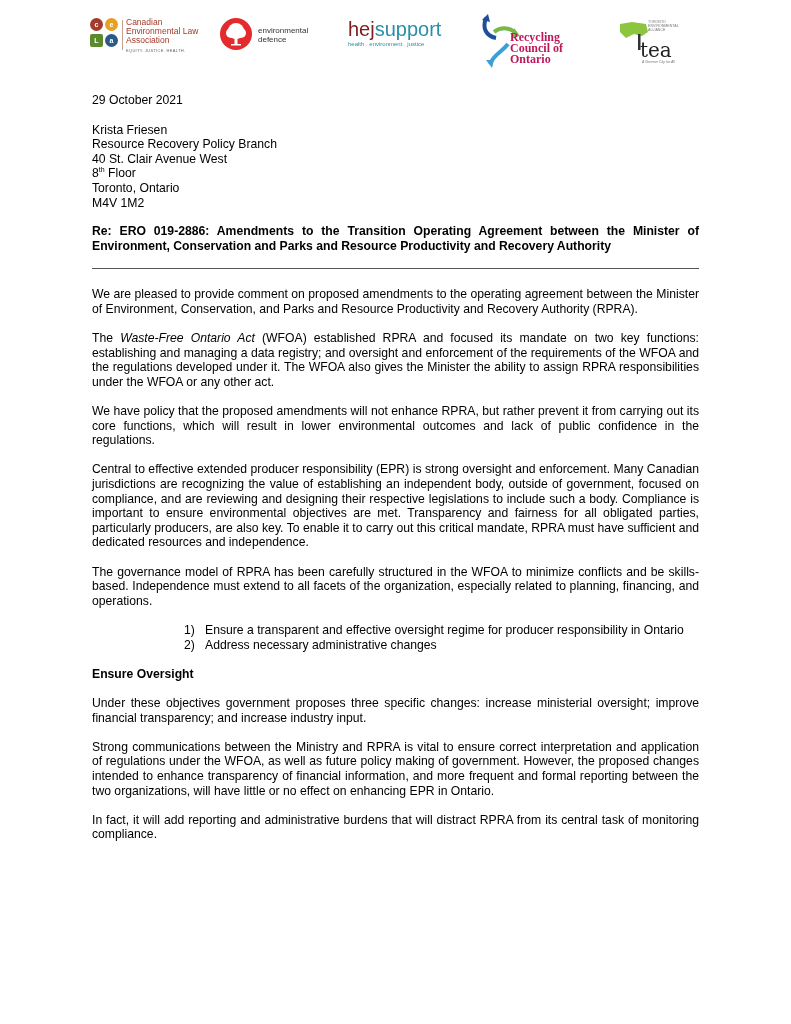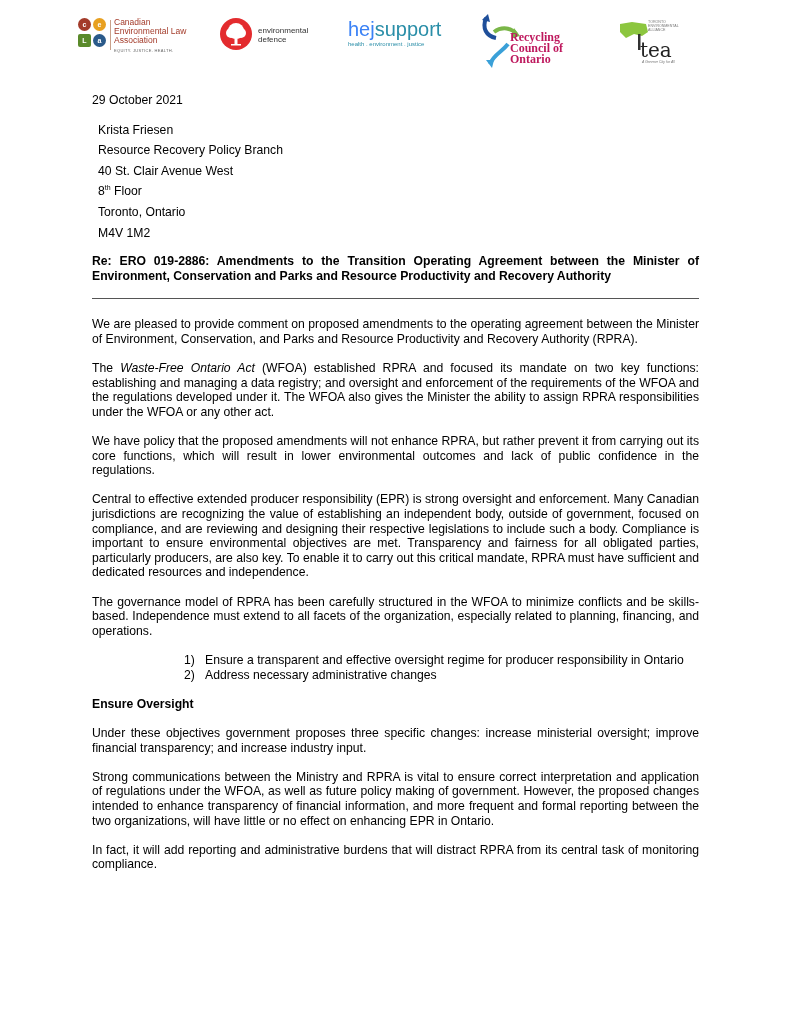--- a/index.html
+++ b/index.html
@@ -1,50 +1,50 @@
 <!DOCTYPE html>
 <html><head>
 <meta charset="utf-8">
 <style>
   html, body { margin: 0; padding: 0; background: #ffffff; }
   body { width: 791px; height: 1024px; position: relative; overflow: hidden;
          font-family: "Liberation Sans", sans-serif; color: #000; }
   .logos { position: absolute; top: 8px; left: 0; width: 791px; height: 60px; }
   .logo { position: absolute; }
   
-  .cela { left: 78px; top: 10px; width: 100px; height: 40px; }
+  .cela { left: 90px; top: 10px; width: 100px; height: 40px; }
   .cela .grid { position: absolute; left: 0; top: 0; width: 30px; height: 34px; }
   .cela .cell { position: absolute; width: 13px; height: 13px; border-radius: 50%;
                font-size: 7px; font-weight: bold; color: #fff; text-align: center; line-height: 13px; }
   .cela .sep { position: absolute; left: 32px; top: 2px; width: 1px; height: 30px; background: #c9a08a; }
   .cela .name { position: absolute; left: 36px; top: 0; font-size: 8.5px; line-height: 9px; color: #a33b2a; white-space: nowrap; }
   .cela .tag { position: absolute; left: 36px; top: 30px; font-size: 4px; color: #666; white-space: nowrap; letter-spacing: 0.3px; }
   
   .ed { left: 220px; top: 10px; width: 100px; height: 36px; }
   .ed .circle { position: absolute; left: 0; top: 0; width: 32px; height: 32px; border-radius: 50%; background: #e32b2e; }
   .ed .name { position: absolute; left: 38px; top: 8px; font-size: 8px; line-height: 9px; color: #333; }
   
   .hej { left: 348px; top: 10px; width: 95px; height: 40px; }
   .hej .main { font-size: 20px; line-height: 22px; color: #2a8ea8; white-space: nowrap; }
-  .hej .main .red { color: #3b82f6; }
+  .hej .main .red { color: #7f1d1d; }
   .hej .sub { font-size: 6px; color: #2a8ea8; white-space: nowrap; margin-top: 1px; }
   
   .rco { left: 480px; top: 6px; width: 90px; height: 56px; }
   .rco .name { position: absolute; left: 30px; top: 18px; font-family: "Liberation Serif", serif;
                font-size: 12px; line-height: 11px; color: #be185d; font-weight: bold; white-space: nowrap; }
   
   .tea { left: 618px; top: 12px; width: 80px; height: 48px; }
   .tea .small { position: absolute; left: 30px; top: 0; font-size: 3.6px; line-height: 4px; color: #777; }
   .tea .word { position: absolute; left: 22px; top: 18px; font-family: "DejaVu Serif", serif; font-size: 20px; color: #222; }
   .tea .motto { position: absolute; left: 24px; top: 40px; font-size: 3.5px; color: #777; white-space: nowrap; font-style: italic; }
 
   .content { position: absolute; left: 92px; top: 93px; width: 607px; font-size: 12.2px; line-height: 14.6px; }
   .date { margin: 0; }
   .address { margin-top: 15px; }
-  .address div { margin: 6px; }
+  .address div { margin: 0; }
   .re { margin-top: 14px; font-weight: bold; text-align: justify; }
   .rule { margin-top: 15px; height: 1px; background: #555; }
   p { margin: 0; text-align: justify; }
   .p1 { margin-top: 18px; }
   .gap { margin-top: 14.6px; }
   ol { margin: 14.6px 0 0 0; padding-left: 0; list-style: none; }
   ol li { position: relative; padding-left: 113px; }
   ol li .num { position: absolute; left: 92px; }
   .heading { font-weight: bold; margin-top: 14.6px; }
   sup { font-size: 7px; vertical-align: 5px; line-height: 0; }

